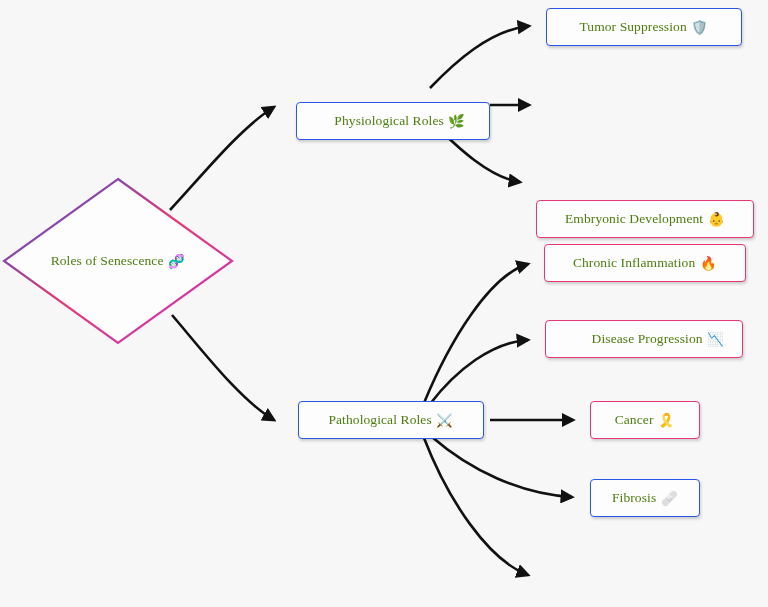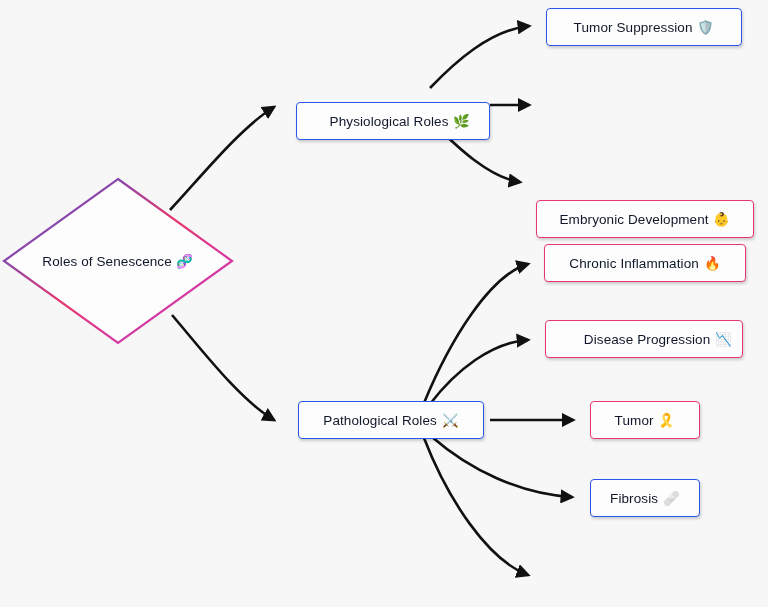--- a/index.html
+++ b/index.html
@@ -41,22 +41,23 @@
   .node-box {
     border-radius: 4px;
     border: 1.6px solid #2b57e8;
     box-shadow: 1px 2px 3px rgba(0,0,0,0.18);
   }
   .node-box.pink {
     border-color: #e8376f;
   }
   .node-label {
     font-size: 13.5px;
-    color: #0f172a;
+    color: #4d7c0f;
     letter-spacing: 0.1px;
+    font-family: Liberation Serif, serif;
   }
   .node-emoji {
     font-size: 13.5px;
     margin-left: 5px;
   }
 
   
   #root-node {
     position: absolute;
     left: 0;
@@ -152,21 +153,21 @@
     <span class="node-label">Chronic Inflammation</span>
     <span class="node-emoji">🔥</span>
   </div>
 
   <div class="node node-box pink" style="left:545px; top:320px; width:198px; height:38px;padding-left:28px;">
     <span class="node-label">Disease Progression</span>
     <span class="node-emoji">📉</span>
   </div>
 
   <div class="node node-box pink" style="left:590px; top:401px; width:110px; height:38px;">
-    <span class="node-label">Tumor</span>
+    <span class="node-label">Cancer</span>
     <span class="node-emoji">🎗️</span>
   </div>
 
   <div class="node node-box" style="left:590px; top:479px; width:110px; height:38px;">
     <span class="node-label">Fibrosis</span>
     <span class="node-emoji">🩹</span>
   </div>
 
 
 </div>

